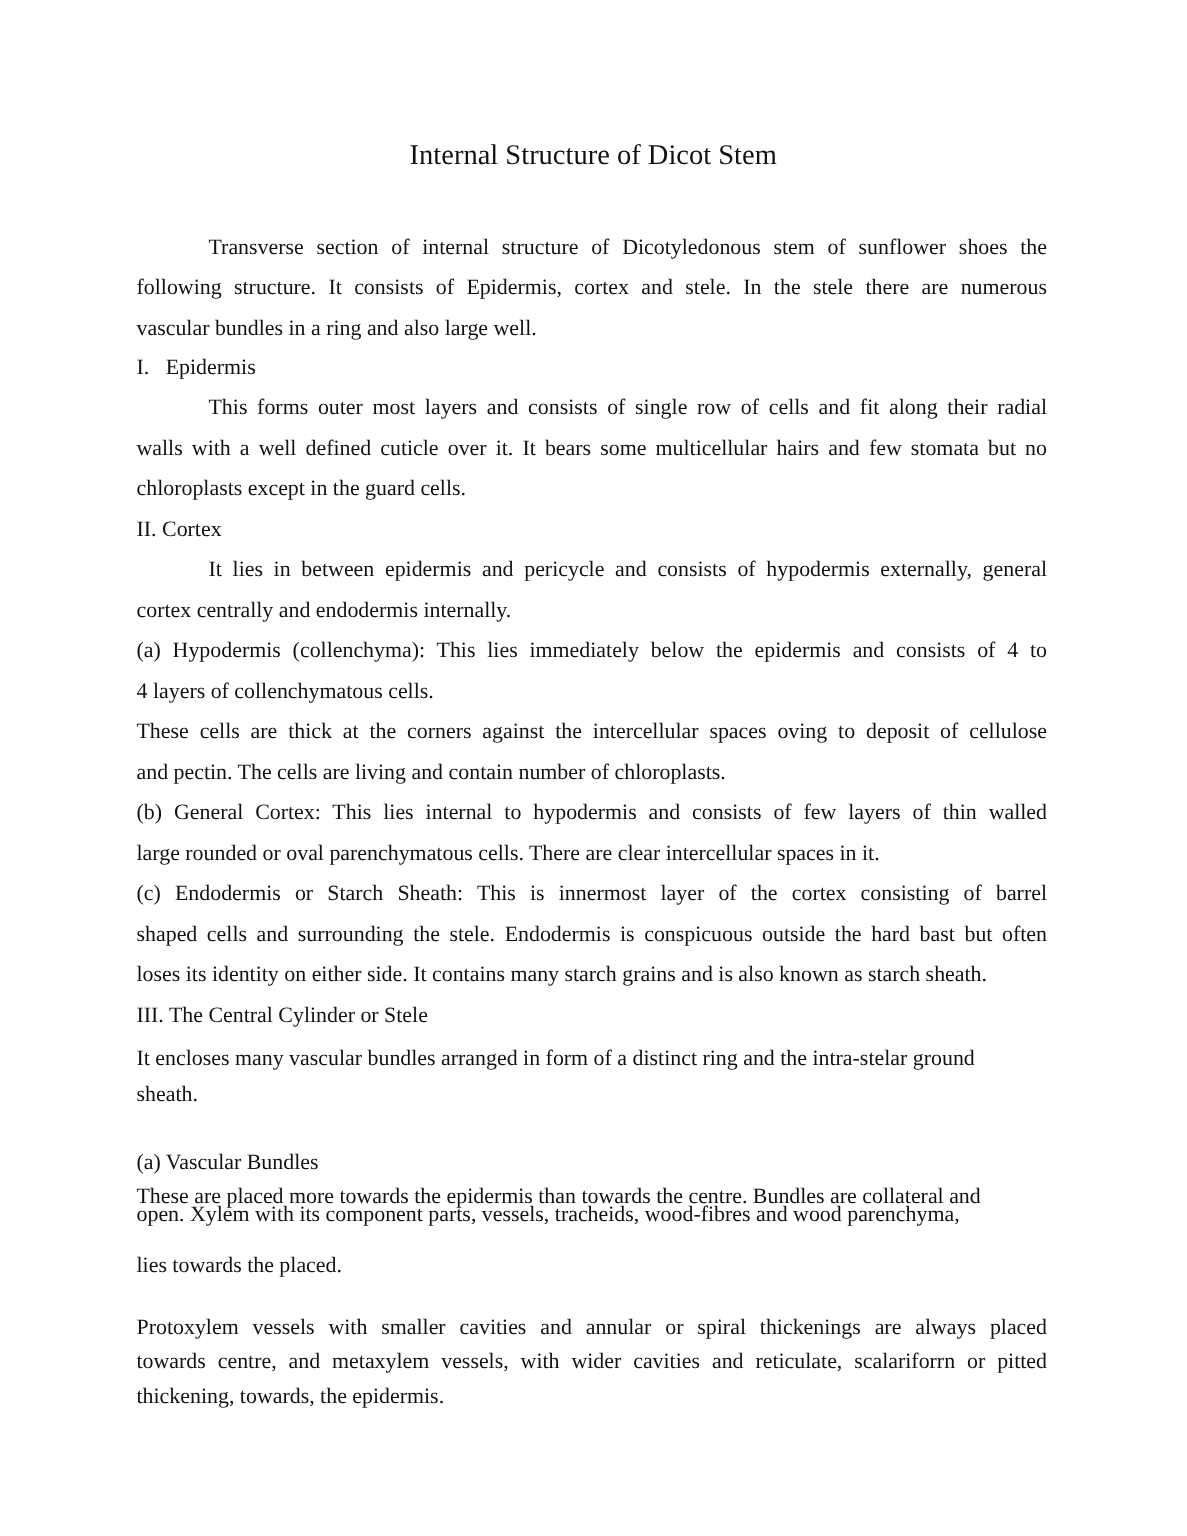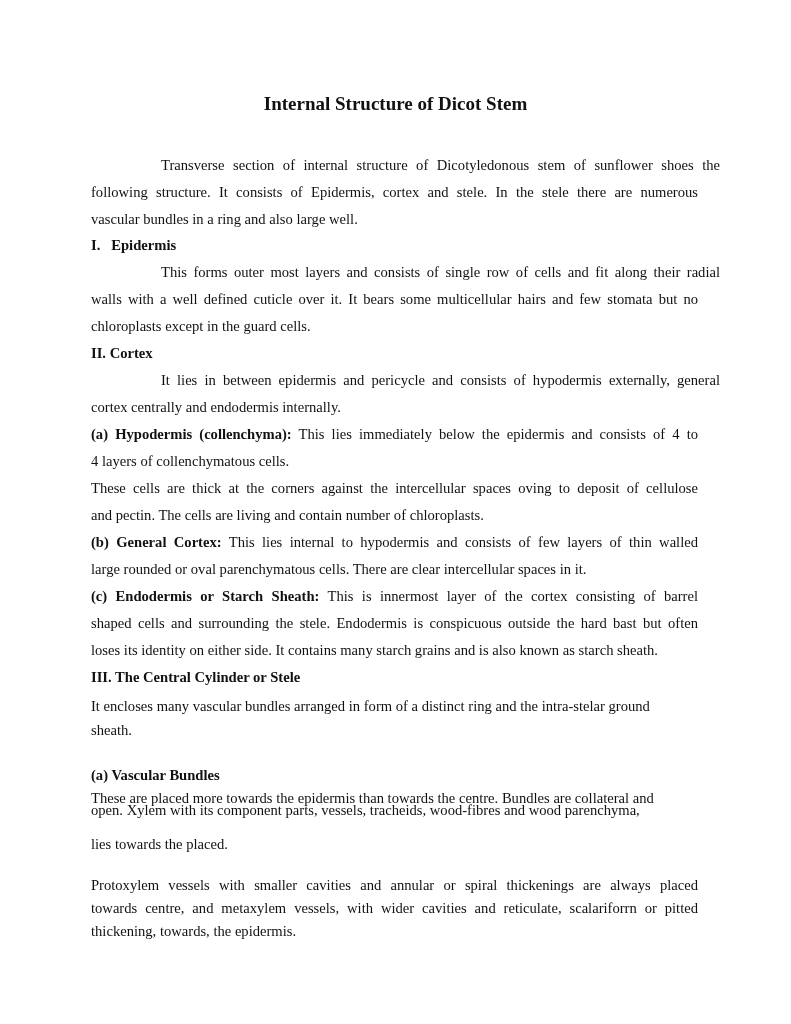--- a/index.html
+++ b/index.html
@@ -1,24 +1,24 @@
 <!DOCTYPE html>
 <html><head>
 <meta charset="utf-8">
 <style>
   html, body { margin: 0; padding: 0; background: #ffffff; }
   body { width: 791px; height: 1024px; position: relative; overflow: hidden;
          font-family: "Liberation Serif", "DejaVu Serif", serif; color: #111; }
   .title { position: absolute; left: 0; width: 791px; top: 93px; text-align: center;
-           font-weight: bold; font-size: 19px; letter-spacing: 0; }
+           font-weight: normal; font-size: 19px; letter-spacing: 0; }
   .line { position: absolute; left: 91px; width: 607px; font-size: 14.6px; line-height: 18px;
           white-space: nowrap; }
   .just { text-align: justify; text-align-last: justify; }
-  .b { font-weight: bold; }
-  .indent { left: 139px; width: 559px; margin-left: 22px; }
+  .b { font-weight: normal; }
+  .indent { left: 139px; width: 559px; }
 </style>
 </head>
 <body>
 
 <div>
   <div class="title">Internal Structure of Dicot Stem</div>
 
   <div class="line just indent" style="top:156px">Transverse section of internal structure of Dicotyledonous stem of sunflower shoes the</div>
   <div class="line just" style="top:183px">following structure. It consists of Epidermis, cortex and stele. In the stele there are numerous</div>
   <div class="line" style="top:210px">vascular bundles in a ring and also large well.</div>

